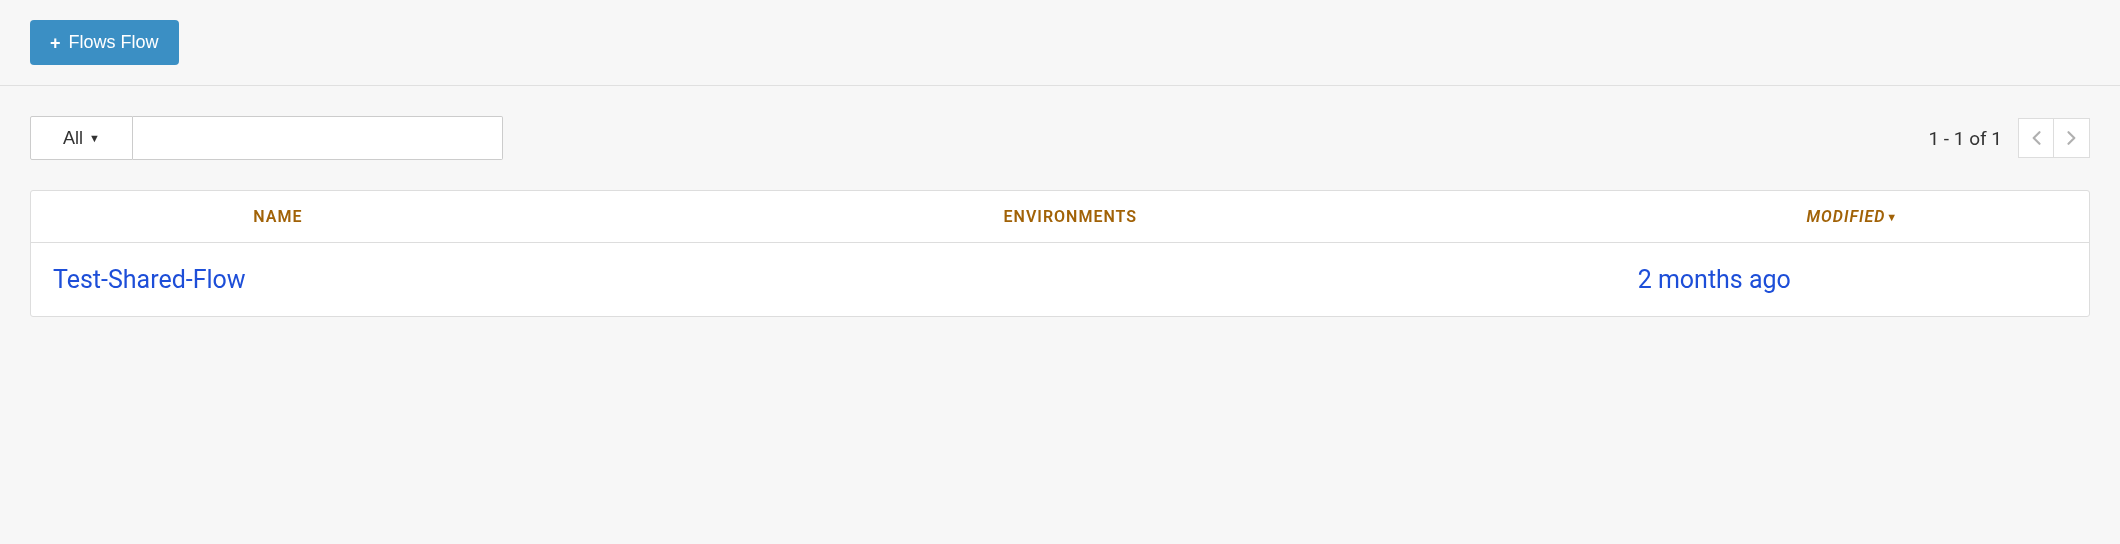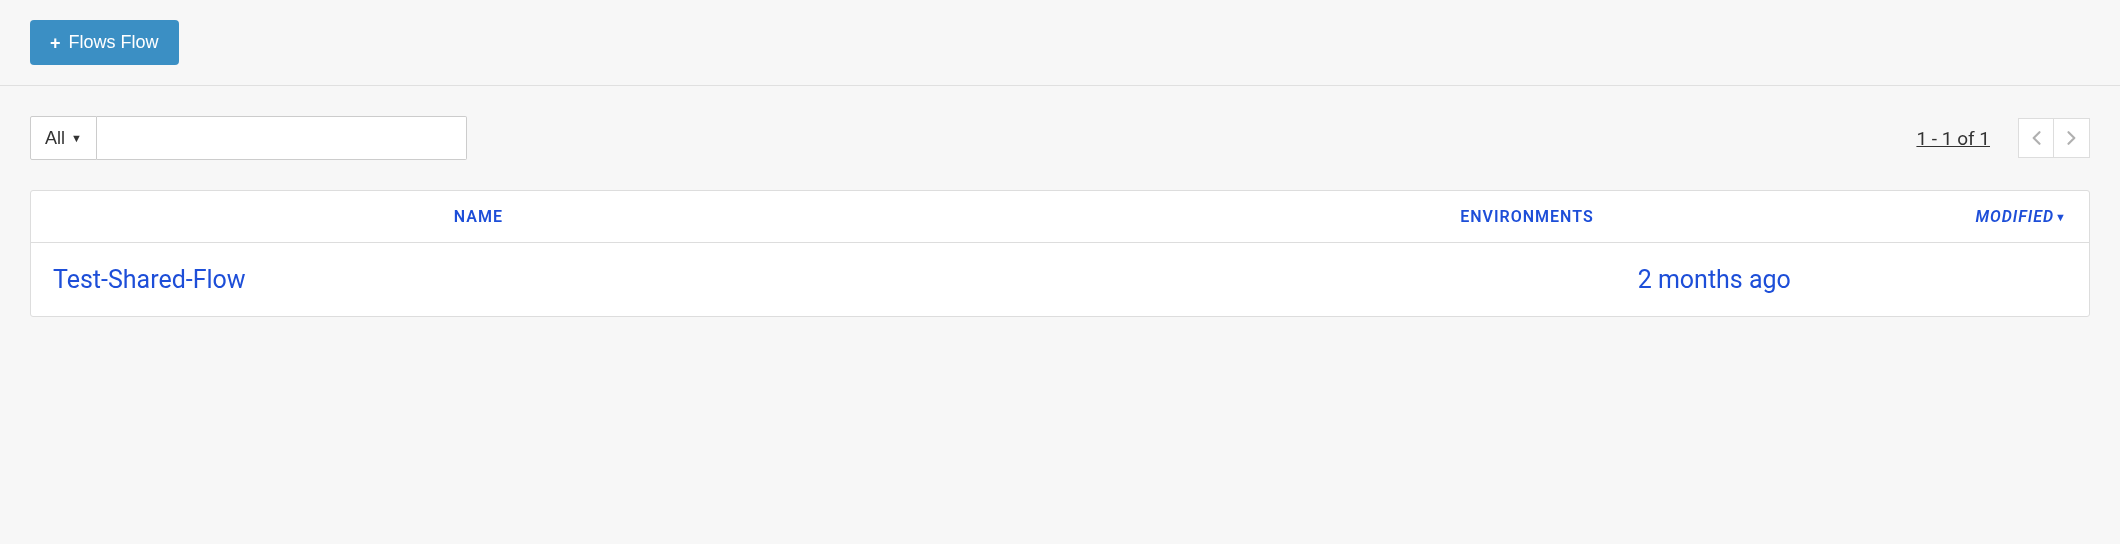--- a/index.html
+++ b/index.html
@@ -50,21 +50,21 @@
       justify-content: space-between;
       align-items: center;
       margin-bottom: 30px;
     }
     .filter-group {
       display: flex;
     }
     .filter-dropdown {
       border: 1px solid #ccc;
       background: #fff;
-      padding: 8px 14px;
+      padding: 8px 32px;
       font-size: 18px;
       color: #333;
       cursor: pointer;
       display: inline-flex;
       align-items: center;
       gap: 6px;
       border-radius: 2px 0 0 2px;
       height: 44px;
     }
     .filter-dropdown .caret {
@@ -76,22 +76,21 @@
       background: #fff;
       height: 44px;
       width: 370px;
       padding: 8px 12px;
       font-size: 18px;
       border-radius: 0 2px 2px 0;
     }
     .pager {
       display: flex;
       align-items: center;
-      gap: 28px;
-      text-decoration: underline;
+      gap: 16px;
     }
     .pager-text {
       font-size: 19px;
       color: #333;
     }
     .pager-buttons {
       display: flex;
     }
     .pager-btn {
       width: 36px;
@@ -113,26 +112,26 @@
     }
     .table {
       width: 100%;
       border: 1px solid #ddd;
       background: #fff;
       border-radius: 3px;
       border-collapse: separate;
       border-spacing: 0;
     }
     .table th {
-      text-align: right;
+      text-align: center;
       padding: 16px 22px;
       font-size: 16px;
       font-weight: 600;
       letter-spacing: 1px;
-      color: #1d4ed8;
+      color: #a16207;
       border-bottom: 1px solid #ddd;
       text-transform: uppercase;
     }
     .table th.sortable {
       cursor: pointer;
     }
     .table td {
       padding: 22px 22px;
       font-size: 25px;
       color: #1d4ed8;

